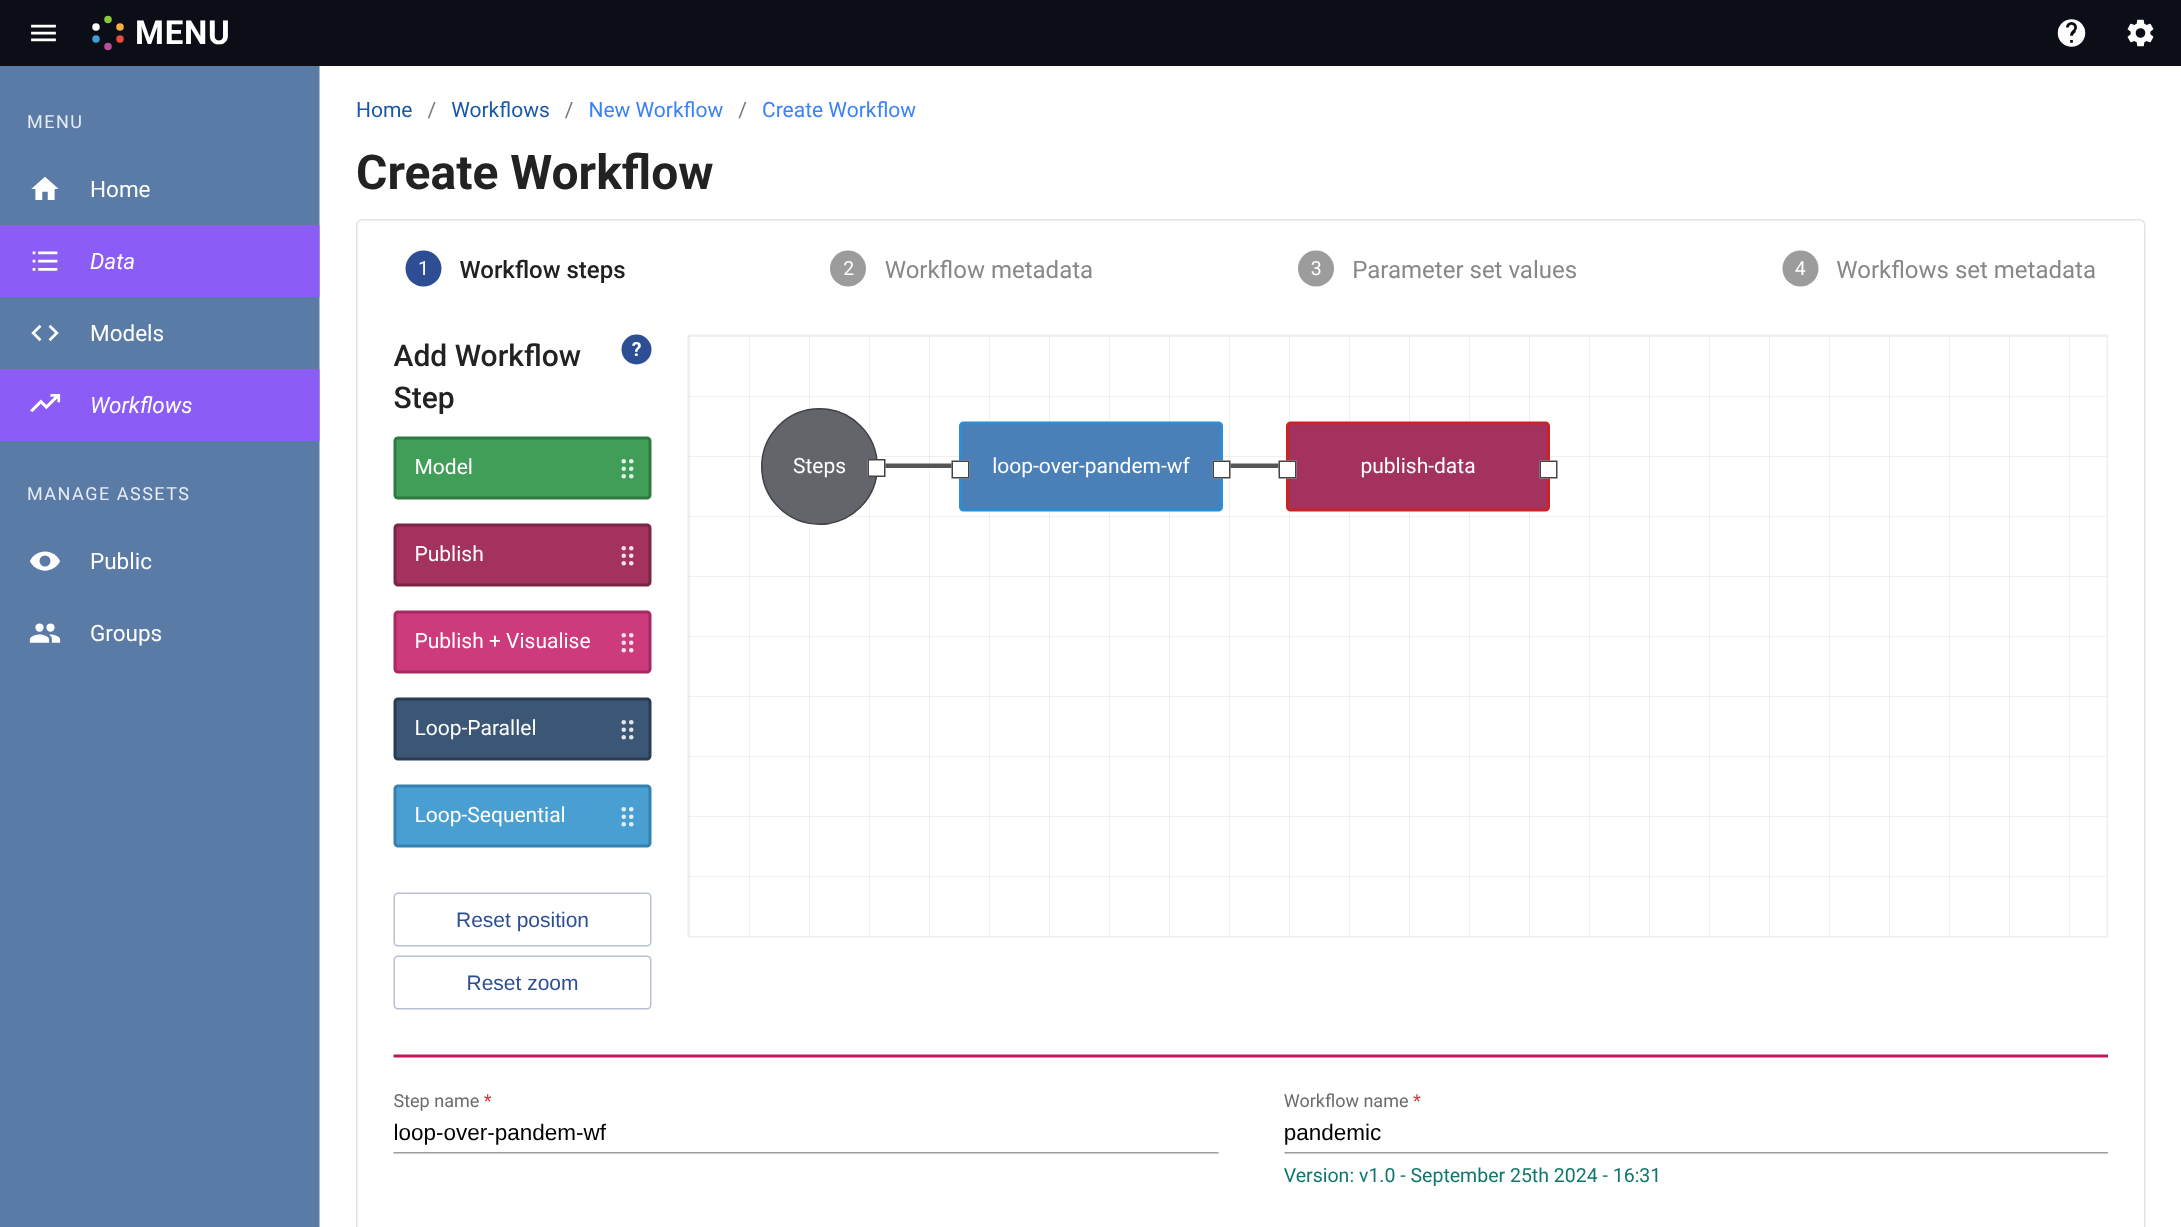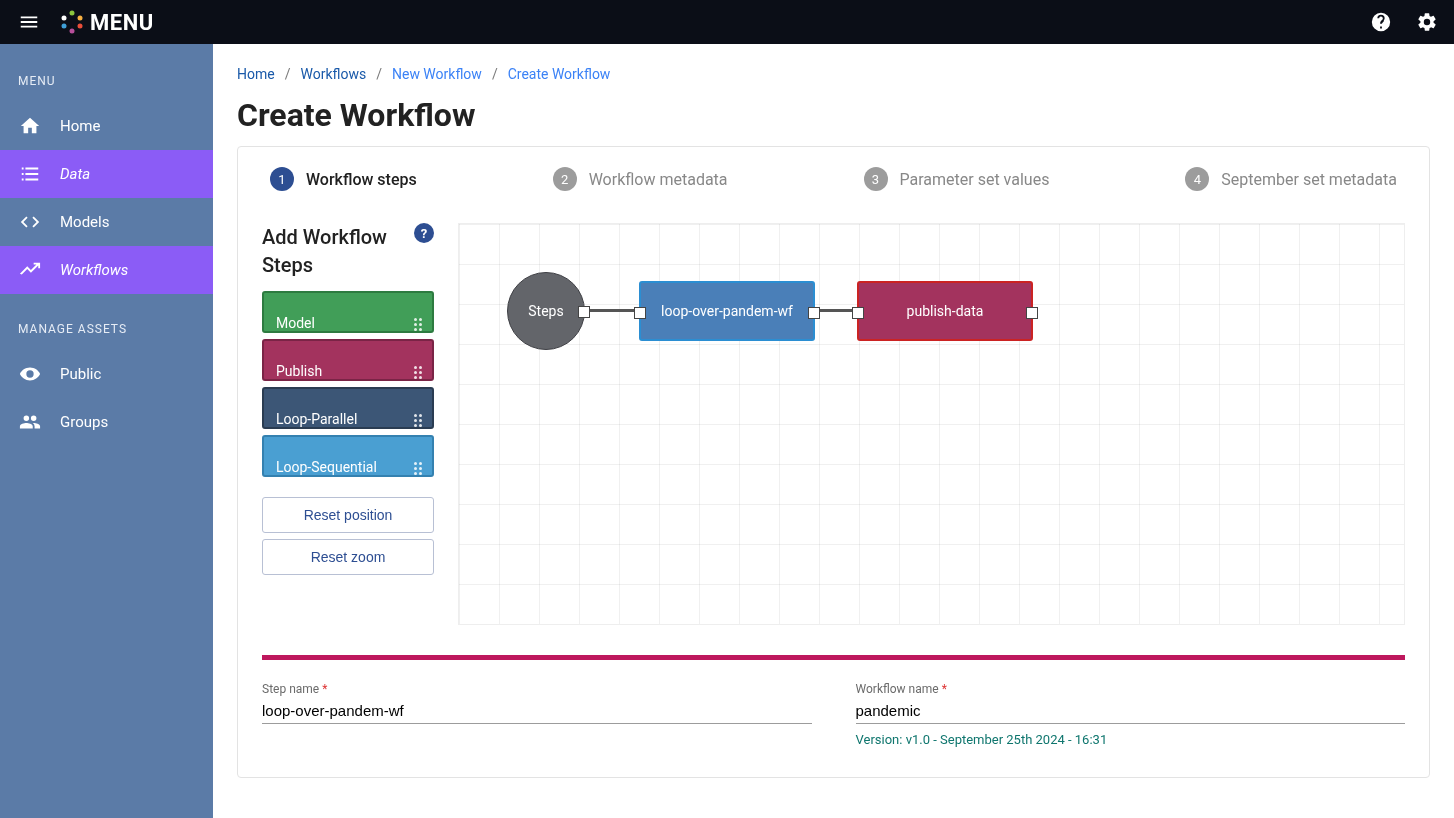--- a/index.html
+++ b/index.html
@@ -38,41 +38,41 @@
 .step.active .step-num { background: #2d4e92; }
 .step-label { color: #888; }
 .step.active .step-label { color: #212121; font-weight: 500; }
 
 .builder { display: flex; gap: 24px; margin-top: 14px; }
 .palette { width: 172px; flex-shrink: 0; }
 .palette-header-row { display:flex; justify-content: space-between; align-items:flex-start; }
 .palette-header { font-size: 20px; font-weight: 500; line-height: 1.4; color: #222; margin-bottom: 12px; }
 .help-circle { width:20px; height:20px; border-radius:50%; background:#2d4e92; color:#fff; display:flex; align-items:center; justify-content:center; font-size:13px; font-weight:700; flex-shrink:0; }
 
-.step-chip { width: 172px; height: 42px; border-radius: 3px; display: flex; align-items: flex-end; justify-content: space-between; padding: 0 10px 0 12px; color: #fff; font-size: 14px; margin-bottom: 6px; border: 2px solid transparent; cursor: grab; }
+.step-chip { width: 172px; height: 42px; border-radius: 3px; display: flex; align-items: center; justify-content: space-between; padding: 0 10px 0 12px; color: #fff; font-size: 14px; margin-bottom: 16px; border: 2px solid transparent; cursor: grab; }
 .step-chip .drag-dots { display:grid; grid-template-columns: repeat(2, 3px); grid-template-rows: repeat(3, 3px); gap: 2px; }
 .step-chip .drag-dots span { width:3px; height:3px; background: rgba(255,255,255,0.85); border-radius:50%; }
 .chip-model { background:#419e58; border-color:#2d7b40; }
 .chip-publish { background:#a3335e; border-color:#7a2446; }
 .chip-pubvis { background:#cd3b7d; border-color:#a52a62; }
 .chip-looppar { background:#3c5676; border-color:#2a3c52; }
 .chip-loopseq { background:#4a9fd2; border-color:#3481b0; }
 
 .reset-btn { width: 172px; height: 36px; border: 1px solid #b8c0d4; background:#fff; color:#2d4e92; font-size:14px; border-radius:3px; margin-top: 14px; cursor:pointer; }
 .reset-btn + .reset-btn { margin-top: 6px; }
 
 .canvas { flex: 1; height: 402px; position: relative; background-image: linear-gradient(to right, rgba(0,0,0,0.06) 1px, transparent 1px), linear-gradient(to bottom, rgba(0,0,0,0.06) 1px, transparent 1px); background-size: 40px 40px; border: 1px solid #eee; }
 .node-start { position: absolute; width: 78px; height:78px; border-radius:50%; background:#63656a; color:#fff; display:flex; align-items:center; justify-content:center; font-size:14px; border:1px solid #3f4045;}
 .node-box { position:absolute; height:60px; border-radius:3px; color:#fff; font-size:14px; display:flex; align-items:center; justify-content:center; padding:0 18px; }
 .node-loop { background:#4a7fb8; border:2px solid #2b8ed2; width:176px; }
 .node-pub { background:#a3335e; border:2px solid #cb2323; width:176px; }
 .port { position:absolute; width:12px; height:12px; background:#fff; border:1px solid #444; }
 .edge-line { position:absolute; background:#555; height:3px; }
 
-.form-row { display:flex; gap:44px; margin-top: 30px; border-top:5px solid #be185d; padding-top: 22px;}
+.form-row { display:flex; gap:44px; margin-top: 30px; border-top:2px solid #be185d; padding-top: 22px;}
 .field { flex:1; }
 .field-label { font-size:12px; color:#6b6b6b; display:block; }
 .req { color:#d33; }
 .field-input { width:100%; border:none; border-bottom:1px solid #9c9c9c; font-size:15px; padding:6px 0 4px; outline:none; background:transparent; }
 .field-hint { font-size:13px; color:#0f766e; margin-top:8px; }
 
 svg { display:block; }
 </style>
 </head>
 <body>
@@ -190,46 +190,57 @@
         <div class="step">
           <span class="step-num">2</span>
           <span class="step-label">Workflow metadata</span>
         </div>
         <div class="step">
           <span class="step-num">3</span>
           <span class="step-label">Parameter set values</span>
         </div>
         <div class="step">
           <span class="step-num">4</span>
-          <span class="step-label">September set metadata</span>
+          <span class="step-label">Workflows set metadata</span>
         </div>
       </div>
 
       <div class="builder">
         <div class="palette">
           <div class="palette-header-row">
-            <div class="palette-header">Add Workflow Steps</div>
+            <div class="palette-header">Add Workflow Step</div>
             <div class="help-circle">
               <span>?</span>
             </div>
           </div>
 
           <div class="step-chip chip-model">
             <span>Model</span>
             <span class="drag-dots">
                 <span></span>
                 <span></span>
                 <span></span>
                 <span></span>
                 <span></span>
                 <span></span>
               </span>
           </div>
           <div class="step-chip chip-publish">
             <span>Publish</span>
+            <span class="drag-dots">
+                <span></span>
+                <span></span>
+                <span></span>
+                <span></span>
+                <span></span>
+                <span></span>
+              </span>
+          </div>
+          <div class="step-chip chip-pubvis">
+            <span>Publish + Visualise</span>
             <span class="drag-dots">
                 <span></span>
                 <span></span>
                 <span></span>
                 <span></span>
                 <span></span>
                 <span></span>
               </span>
           </div>
           <div class="step-chip chip-looppar">

